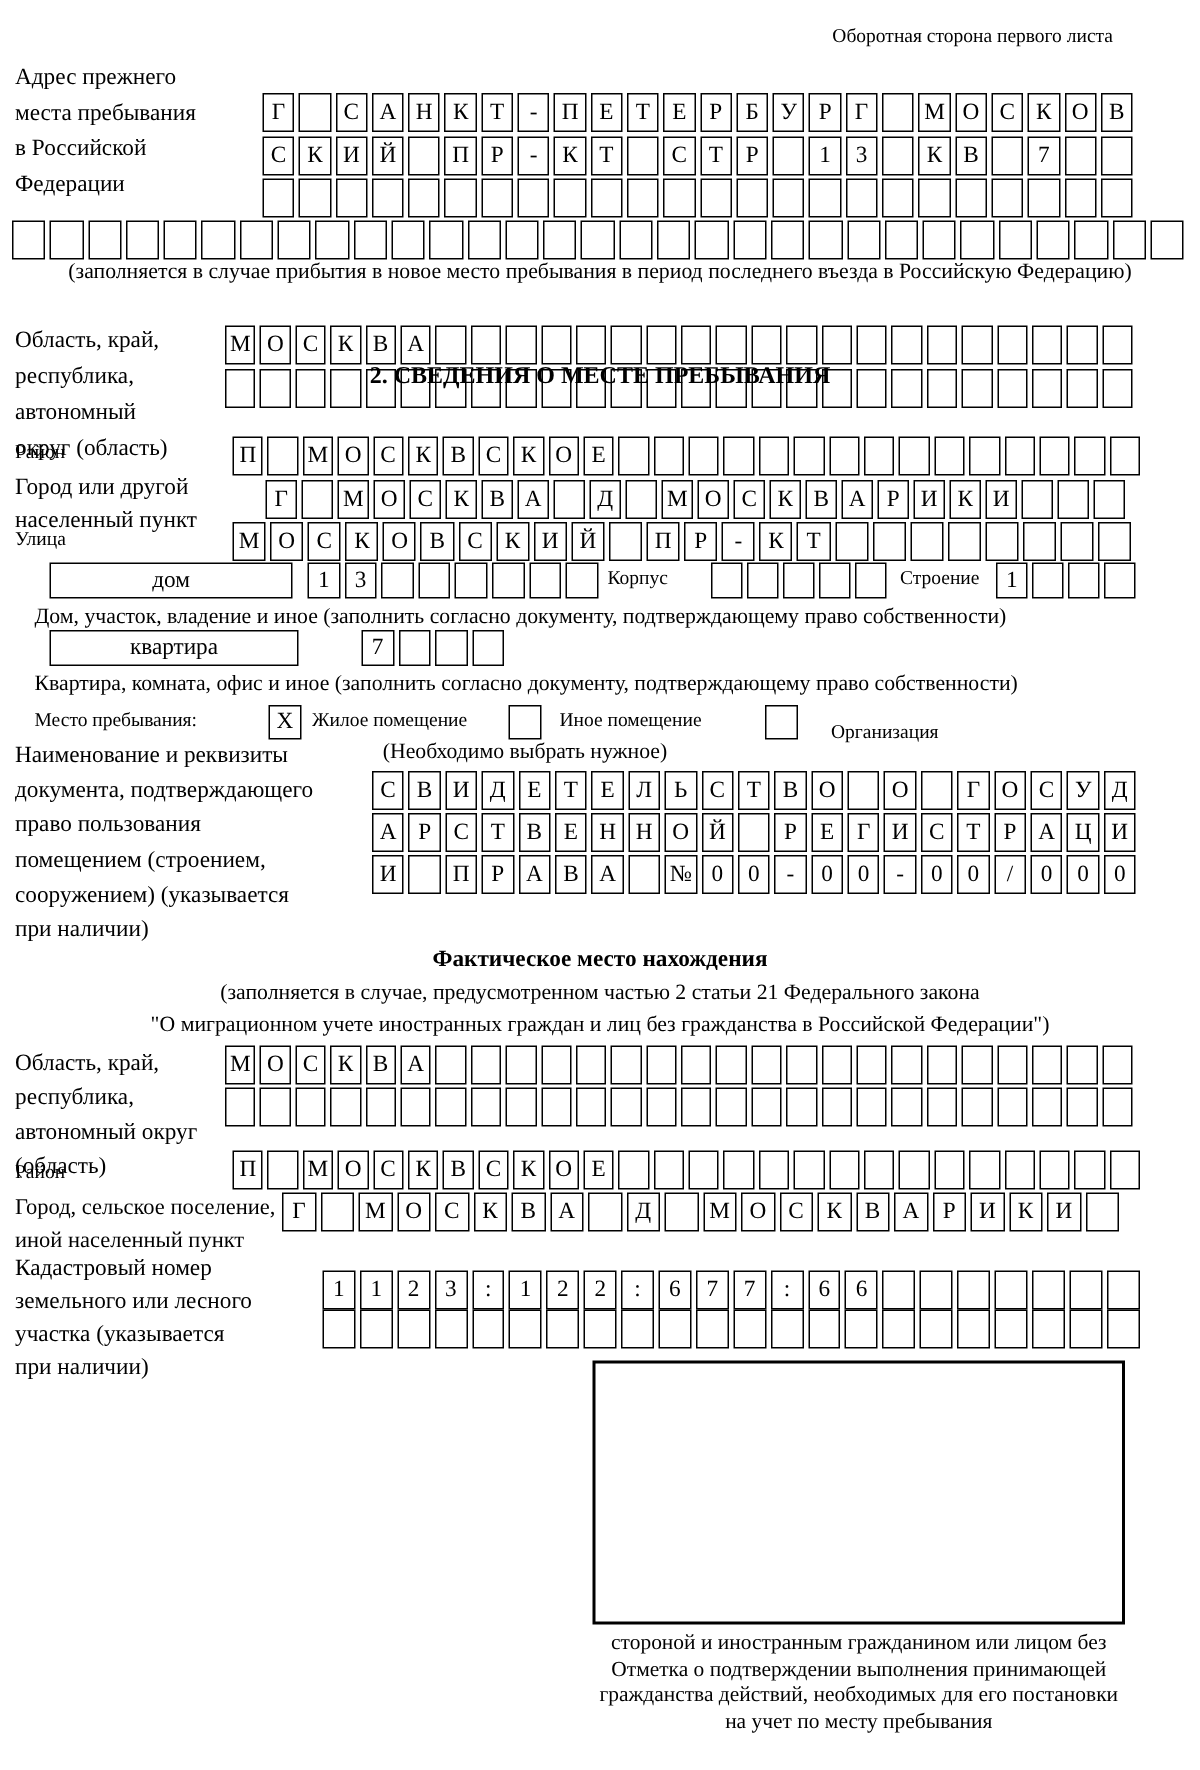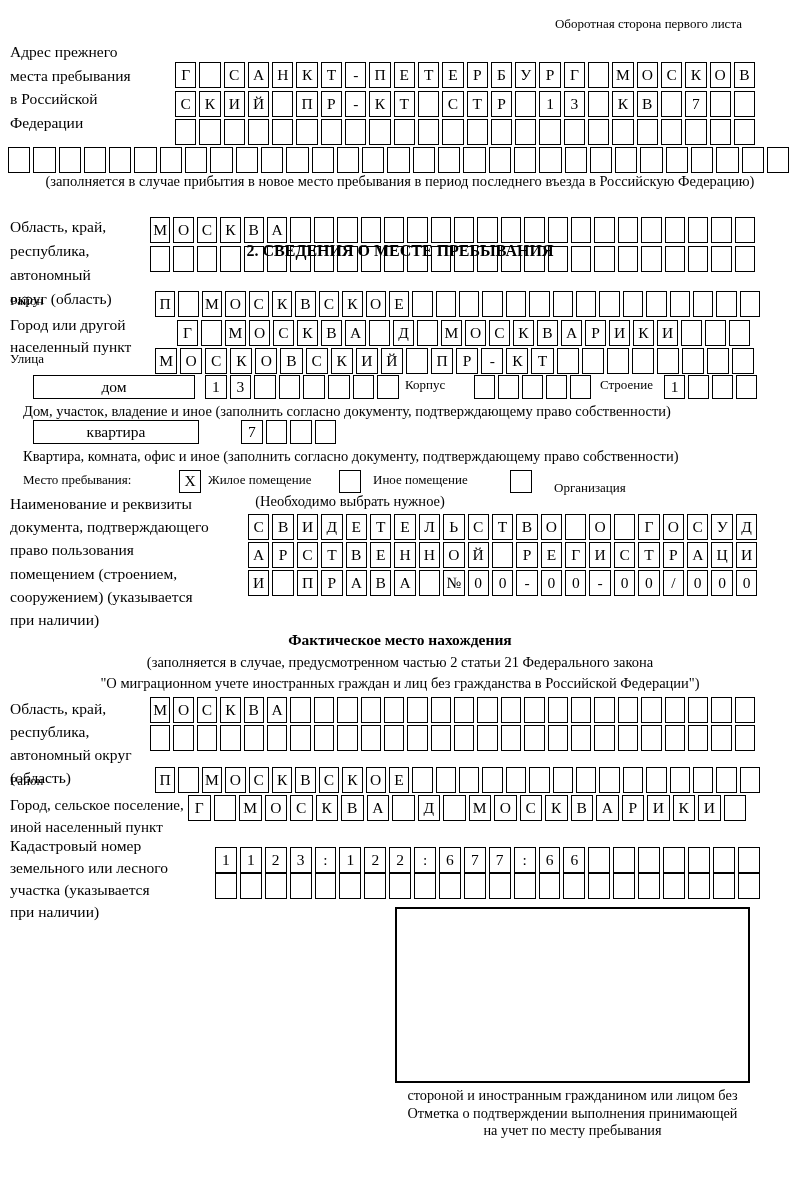--- a/index.html
+++ b/index.html
@@ -618,16 +618,17 @@
       <span class="cell"></span>
       <span class="cell"></span>
       <span class="cell"></span>
       <span class="cell"></span>
     </div>
 
   <div class="stampbox" style="left:395px; top:907px; width:355px; height:176px;"></div>
   <div class="stampnote" style="left:380px; top:1087px; width:385px;">
     <div>стороной и иностранным гражданином или лицом без</div>
     <div>Отметка о подтверждении выполнения принимающей</div>
+    <div>гражданства действий, необходимых для его постановки</div>
     <div>на учет по месту пребывания</div>
   </div>
 
 </div>
 
 </body></html>

